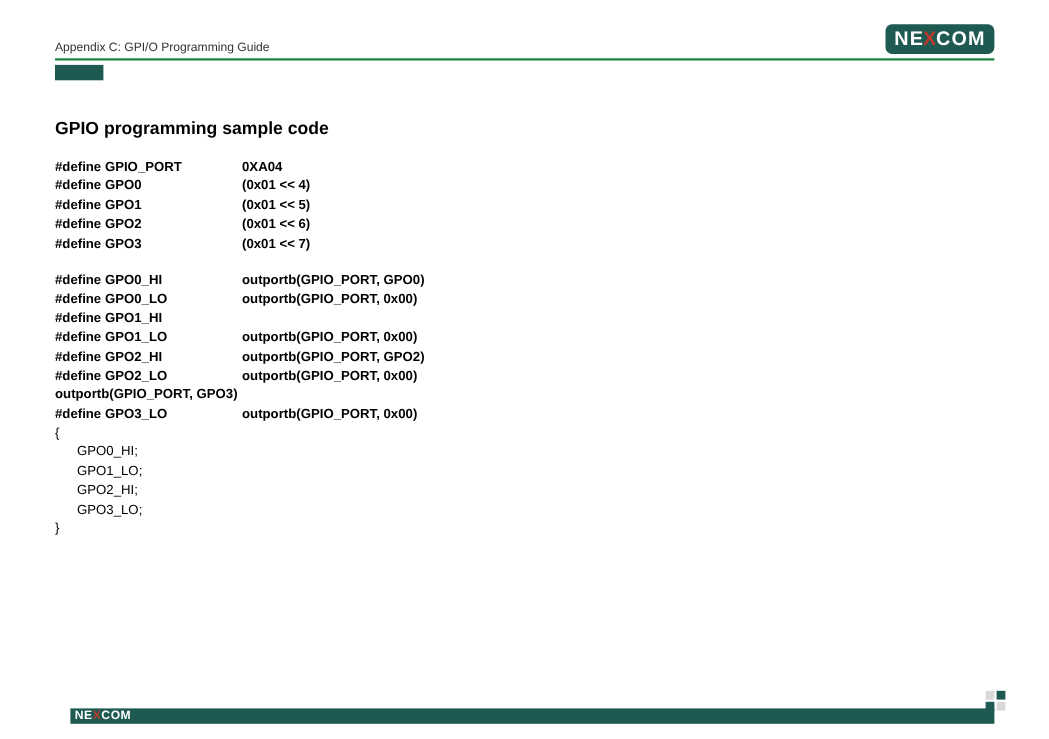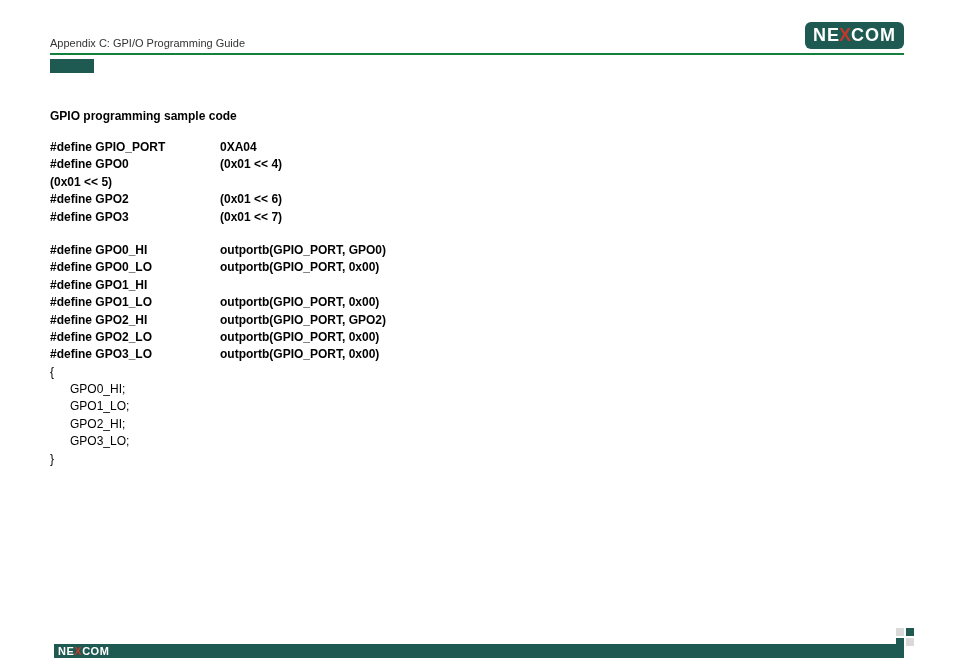--- a/index.html
+++ b/index.html
@@ -46,42 +46,42 @@
       width: 44px;
       height: 14px;
       background: #1e5a52;
       margin-top: 4px;
       margin-left: 0;
     }
     .content {
       padding-top: 36px;
     }
     .title {
-      font-size: 12px;
+      font-size: 16px;
       font-weight: bold;
       margin-bottom: 16px;
     }
     .code {
       font-size: 12px;
       line-height: 1.45;
     }
     .code-row {
       display: flex;
       font-weight: bold;
     }
     .col1 {
       width: 170px;
       flex-shrink: 0;
     }
     .col2 { }
     .spacer { height: 16px; }
     .indent { padding-left: 20px; }
     .footer {
       position: absolute;
-      left: 54px;
+      left: 64px;
       right: 50px;
       bottom: 14px;
       margin-top: 25px;
     }
     .footer-bar {
       height: 14px;
       background: #1e5a52;
       display: flex;
       align-items: center;
       padding: 0 6px 0 0;
@@ -144,20 +144,21 @@
       <div id="block1">
           <div class="code-row">
             <span class="col1">#define GPIO_PORT</span>
             <span class="col2">0XA04</span>
           </div>
           <div class="code-row">
             <span class="col1">#define GPO0</span>
             <span class="col2">(0x01 &lt;&lt; 4)</span>
           </div>
           <div class="code-row">
+            <span class="col1">#define GPO1</span>
             <span class="col2">(0x01 &lt;&lt; 5)</span>
           </div>
           <div class="code-row">
             <span class="col1">#define GPO2</span>
             <span class="col2">(0x01 &lt;&lt; 6)</span>
           </div>
           <div class="code-row">
             <span class="col1">#define GPO3</span>
             <span class="col2">(0x01 &lt;&lt; 7)</span>
           </div>
@@ -181,20 +182,21 @@
           </div>
           <div class="code-row">
             <span class="col1">#define GPO2_HI</span>
             <span class="col2">outportb(GPIO_PORT, GPO2)</span>
           </div>
           <div class="code-row">
             <span class="col1">#define GPO2_LO</span>
             <span class="col2">outportb(GPIO_PORT, 0x00)</span>
           </div>
           <div class="code-row">
+            <span class="col2">outportb(GPIO_PORT, GPO3)</span>
           </div>
           <div class="code-row">
             <span class="col1">#define GPO3_LO</span>
             <span class="col2">outportb(GPIO_PORT, 0x00)</span>
           </div>
         </div>
       <div>{</div>
       <div id="mainbody">
           <div class="indent">GPO0_HI;</div>
           <div class="indent">GPO1_LO;</div>

